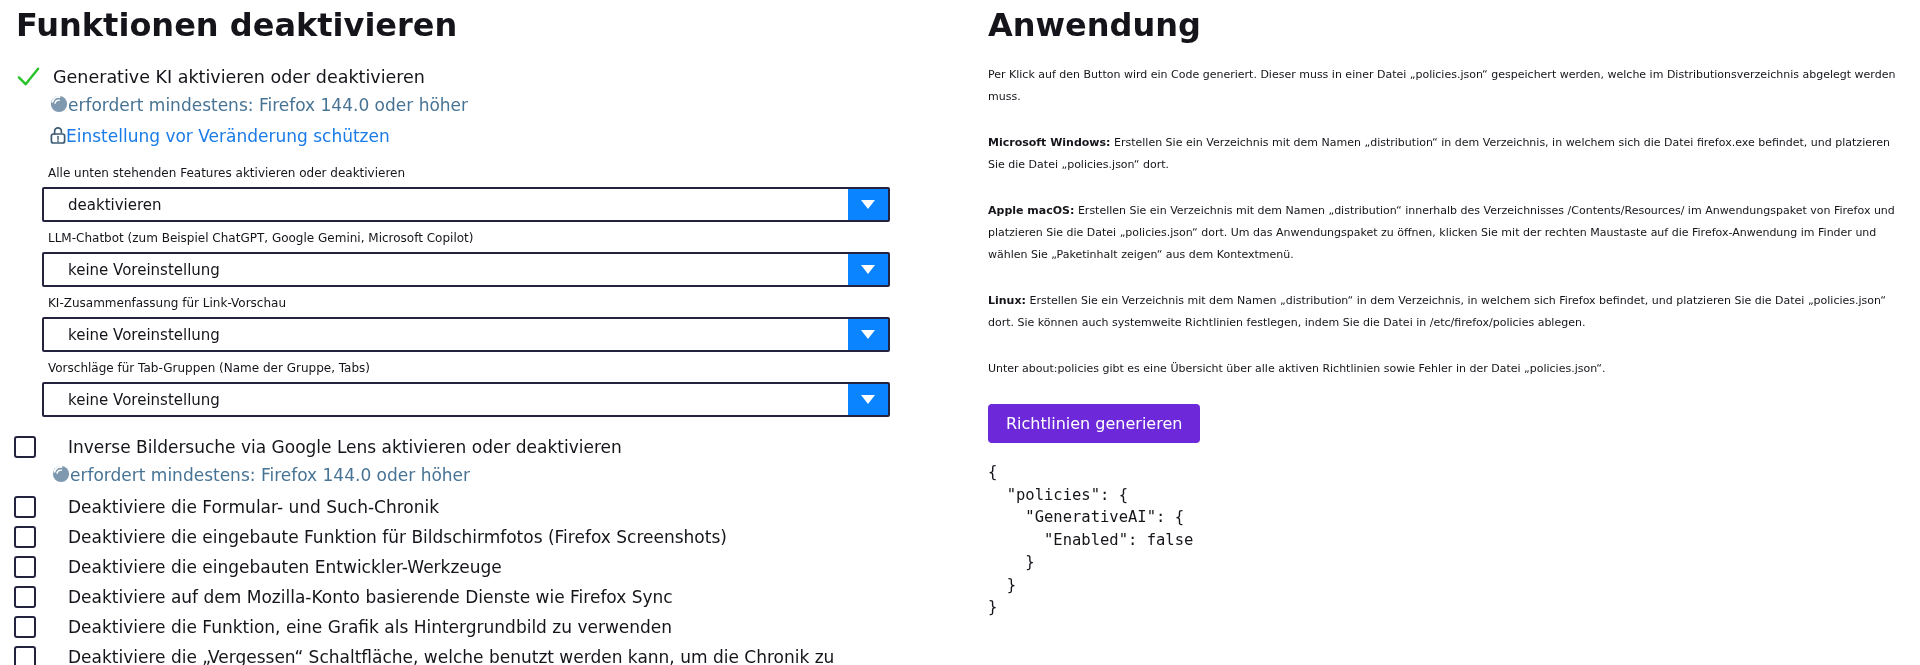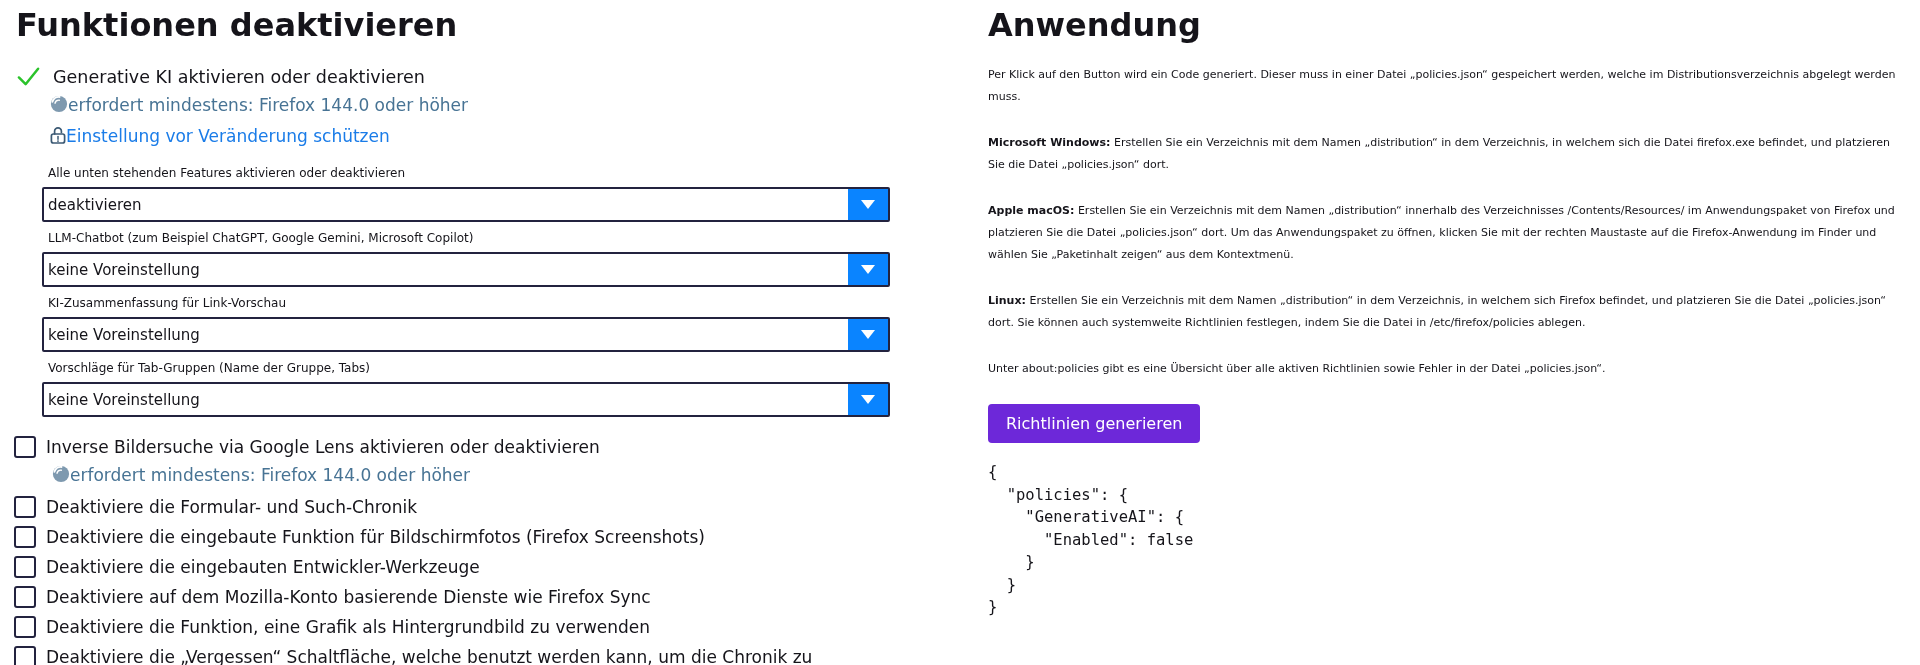--- a/index.html
+++ b/index.html
@@ -19,27 +19,27 @@
   .requires-row{color:#477394;margin-bottom:11px;}
   .protect-row{margin-bottom:20px;}
   .protect-row a{color:#1a7ce8;text-decoration:none;cursor:pointer;}
 
   
   .fields{margin-left:26px;}
   .field{margin-bottom:9px;}
   .field-label{display:block;font-size:12px;margin:0 0 7px 6px;color:#15141a;}
   .select{width:848px;height:35px;box-sizing:border-box;border:2px solid #23233f;
           border-radius:2px;background:#fff;display:flex;cursor:pointer;}
-  .sel-val{flex:1;display:flex;align-items:center;padding:0 4px;font-size:15px;color:#15141a;}
+  .sel-val{flex:1;display:flex;align-items:center;padding:0 24px;font-size:15px;color:#15141a;}
   .arrow-btn{width:40px;flex:none;background:#0a84ff;display:flex;align-items:center;justify-content:center;}
   .tri{width:0;height:0;border-left:7px solid transparent;border-right:7px solid transparent;border-top:9px solid #ffffff;}
 
   
   .cb-list{margin-left:-2px;margin-top:18px;}
-  .cb-row{display:flex;align-items:center;gap:10px;margin-bottom:7px;font-size:17px;min-height:23px;}
+  .cb-row{display:flex;align-items:center;gap:32px;margin-bottom:7px;font-size:17px;min-height:23px;}
   .checkbox{width:22px;height:22px;box-sizing:border-box;border:2px solid #23233f;border-radius:3px;
             background:#fff;flex:none;cursor:pointer;}
   .cb-sub{margin:0 0 10px 38px;}
 
   
   .col-right p{font-size:11px;line-height:22px;margin:0 0 24px;color:#15141a;}
   .col-right p b{font-weight:700;}
   .gen-btn{display:inline-block;border:none;background:#6d28d9;color:#fff;font-family:inherit;
            font-size:16px;padding:10px 18px;border-radius:4px;cursor:pointer;margin:0 0 2px;}
   pre.code{font-family:"DejaVu Sans Mono","Liberation Mono",monospace;font-size:15.5px;

